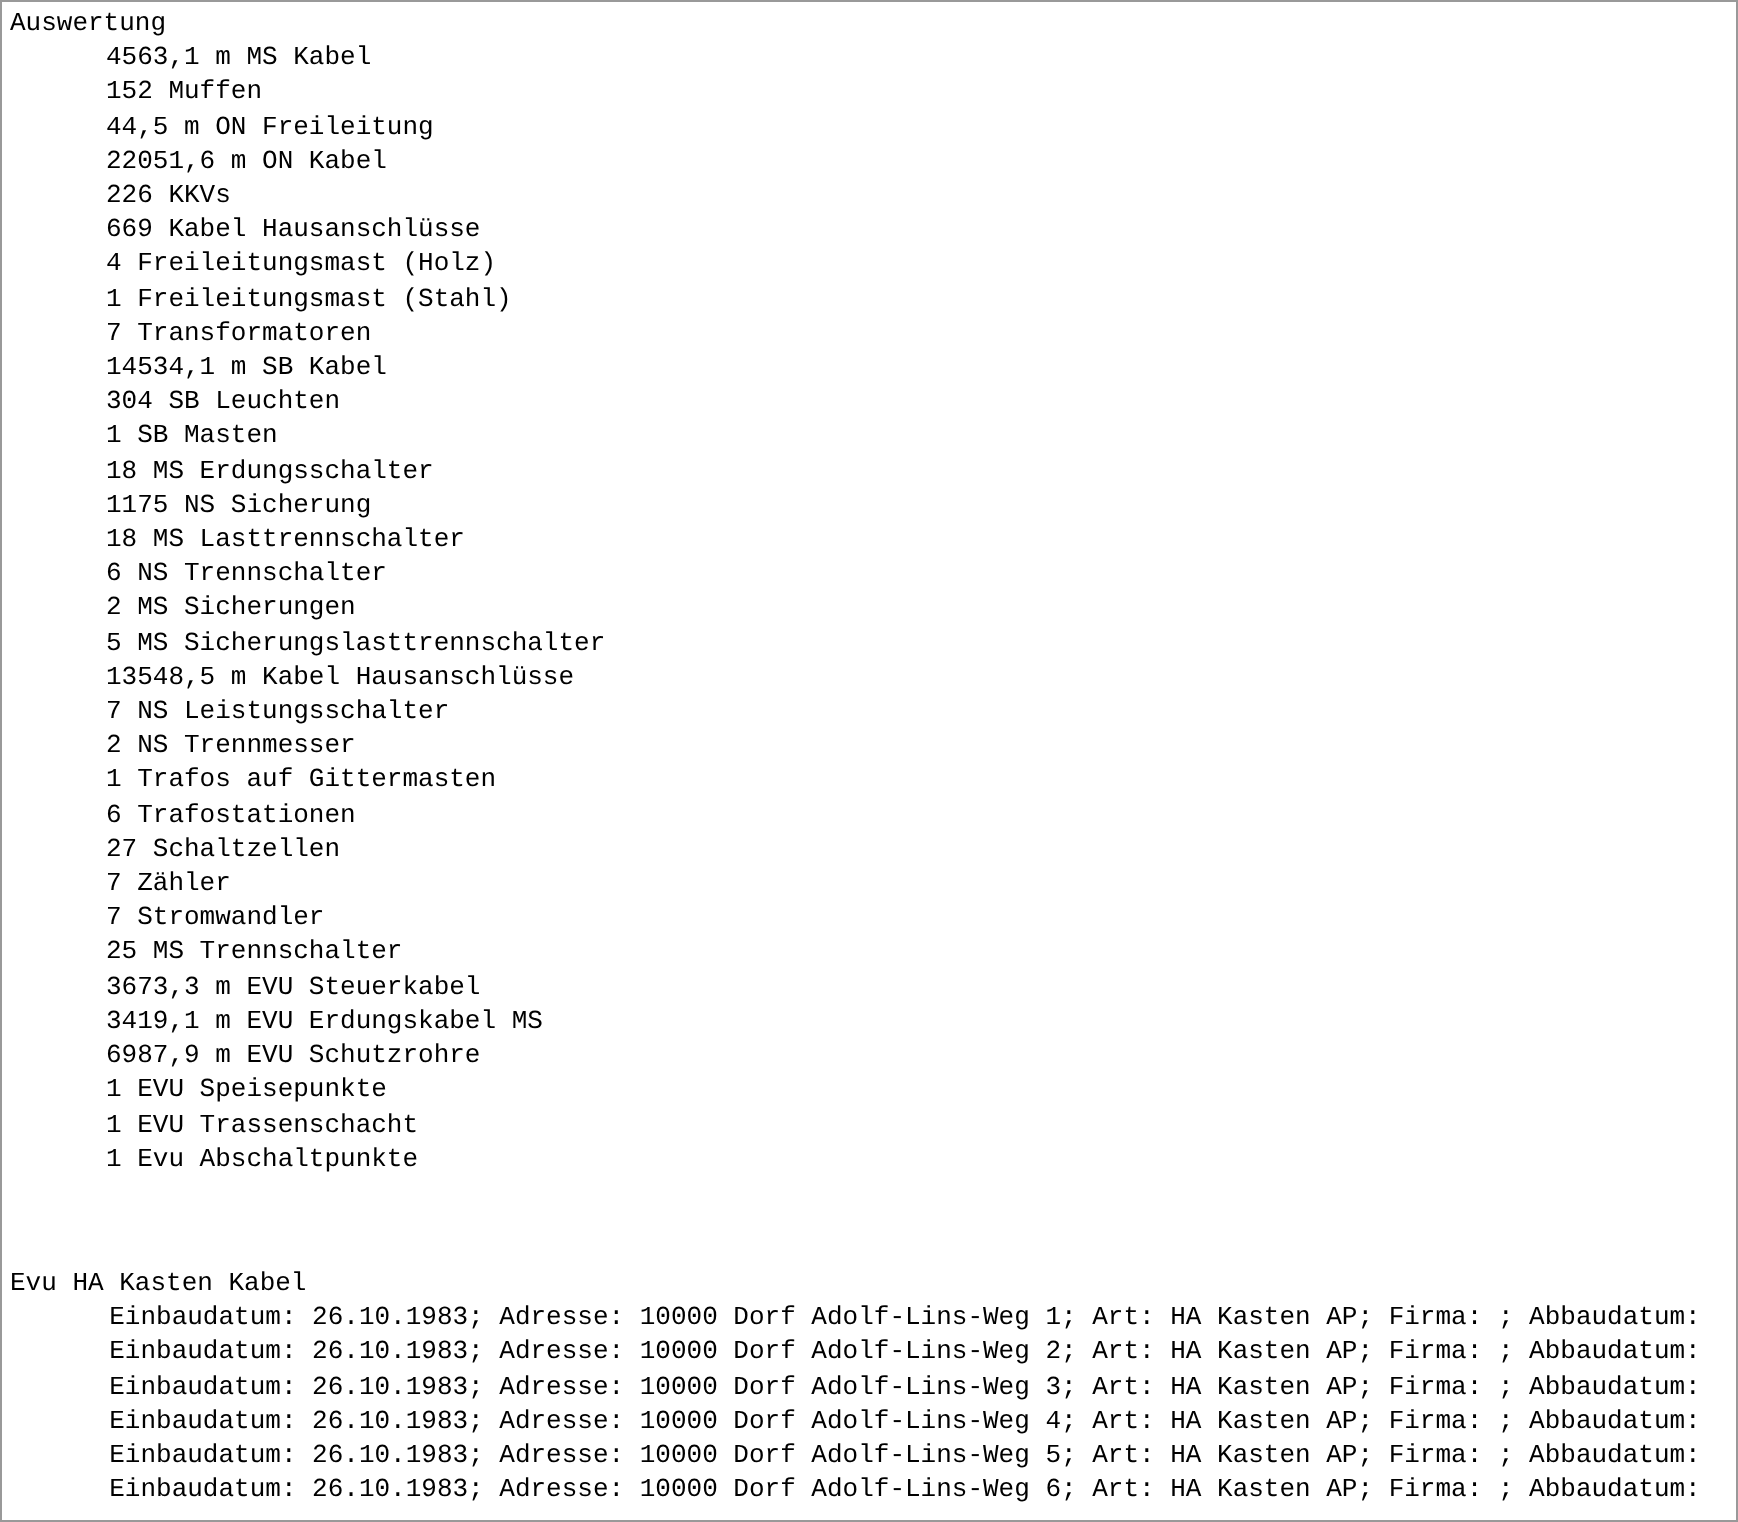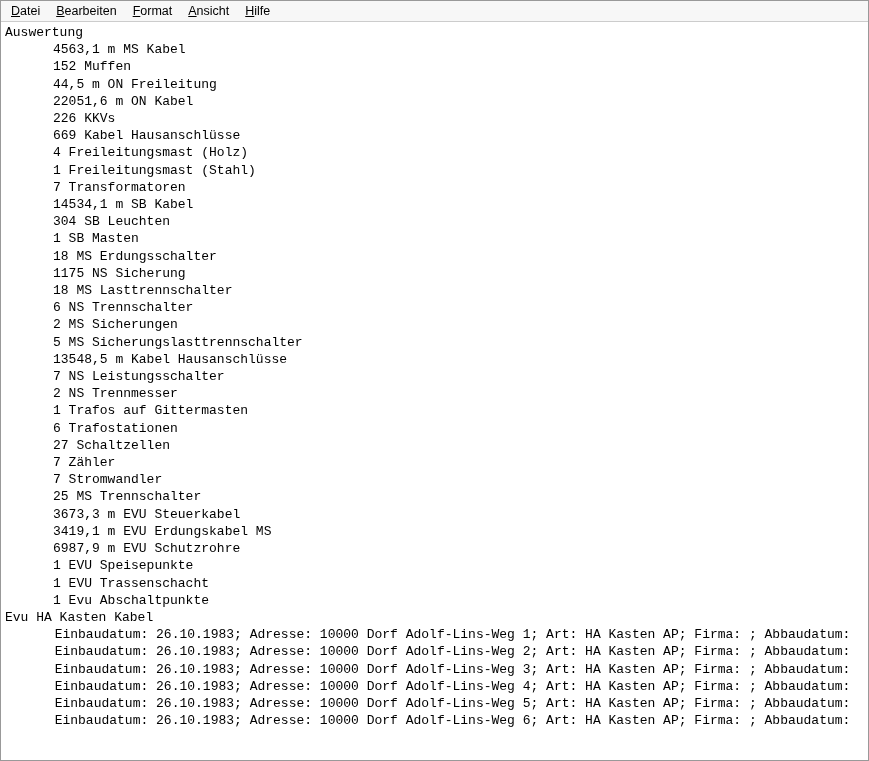--- a/index.html
+++ b/index.html
@@ -41,31 +41,24 @@
     overflow: hidden;
     padding: 2px 4px 4px 4px;
     font-family: Consolas, "Courier New", monospace;
     font-size: 13px;
     line-height: 17.2px;
     white-space: pre;
   }
   .line { white-space: pre; }
   .line.h0 { padding-left: 0; }
   .line.h1 { padding-left: 48px; }
-  .section { padding-left: 0; }
+  .section { padding-left: 0; margin-top: 45px; }
   .detail { padding-left: 36px; text-align: center; }
 </style>
 </head>
 <body>
 
 <div class="window">
 
-  <div class="menubar" id="menubar">
-      <div class="menu-item"><span class="ul">D</span><span>atei</span></div>
-      <div class="menu-item"><span class="ul">B</span><span>earbeiten</span></div>
-      <div class="menu-item"><span class="ul">F</span><span>ormat</span></div>
-      <div class="menu-item"><span class="ul">A</span><span>nsicht</span></div>
-      <div class="menu-item"><span class="ul">H</span><span>ilfe</span></div>
-    </div>
 
   <div class="content" id="content"><div class="line h0">Auswertung</div><div class="line h1">4563,1 m MS Kabel</div><div class="line h1">152 Muffen</div><div class="line h1">44,5 m ON Freileitung</div><div class="line h1">22051,6 m ON Kabel</div><div class="line h1">226 KKVs</div><div class="line h1">669 Kabel Hausanschlüsse</div><div class="line h1">4 Freileitungsmast (Holz)</div><div class="line h1">1 Freileitungsmast (Stahl)</div><div class="line h1">7 Transformatoren</div><div class="line h1">14534,1 m SB Kabel</div><div class="line h1">304 SB Leuchten</div><div class="line h1">1 SB Masten</div><div class="line h1">18 MS Erdungsschalter</div><div class="line h1">1175 NS Sicherung</div><div class="line h1">18 MS Lasttrennschalter</div><div class="line h1">6 NS Trennschalter</div><div class="line h1">2 MS Sicherungen</div><div class="line h1">5 MS Sicherungslasttrennschalter</div><div class="line h1">13548,5 m Kabel Hausanschlüsse</div><div class="line h1">7 NS Leistungsschalter</div><div class="line h1">2 NS Trennmesser</div><div class="line h1">1 Trafos auf Gittermasten</div><div class="line h1">6 Trafostationen</div><div class="line h1">27 Schaltzellen</div><div class="line h1">7 Zähler</div><div class="line h1">7 Stromwandler</div><div class="line h1">25 MS Trennschalter</div><div class="line h1">3673,3 m EVU Steuerkabel</div><div class="line h1">3419,1 m EVU Erdungskabel MS</div><div class="line h1">6987,9 m EVU Schutzrohre</div><div class="line h1">1 EVU Speisepunkte</div><div class="line h1">1 EVU Trassenschacht</div><div class="line h1">1 Evu Abschaltpunkte</div><div class="line section">Evu HA Kasten Kabel</div><div class="line detail">Einbaudatum: 26.10.1983; Adresse: 10000 Dorf Adolf-Lins-Weg 1; Art: HA Kasten AP; Firma: ; Abbaudatum:</div><div class="line detail">Einbaudatum: 26.10.1983; Adresse: 10000 Dorf Adolf-Lins-Weg 2; Art: HA Kasten AP; Firma: ; Abbaudatum:</div><div class="line detail">Einbaudatum: 26.10.1983; Adresse: 10000 Dorf Adolf-Lins-Weg 3; Art: HA Kasten AP; Firma: ; Abbaudatum:</div><div class="line detail">Einbaudatum: 26.10.1983; Adresse: 10000 Dorf Adolf-Lins-Weg 4; Art: HA Kasten AP; Firma: ; Abbaudatum:</div><div class="line detail">Einbaudatum: 26.10.1983; Adresse: 10000 Dorf Adolf-Lins-Weg 5; Art: HA Kasten AP; Firma: ; Abbaudatum:</div><div class="line detail">Einbaudatum: 26.10.1983; Adresse: 10000 Dorf Adolf-Lins-Weg 6; Art: HA Kasten AP; Firma: ; Abbaudatum:</div></div>
 
 </div>
 
 </body></html>

